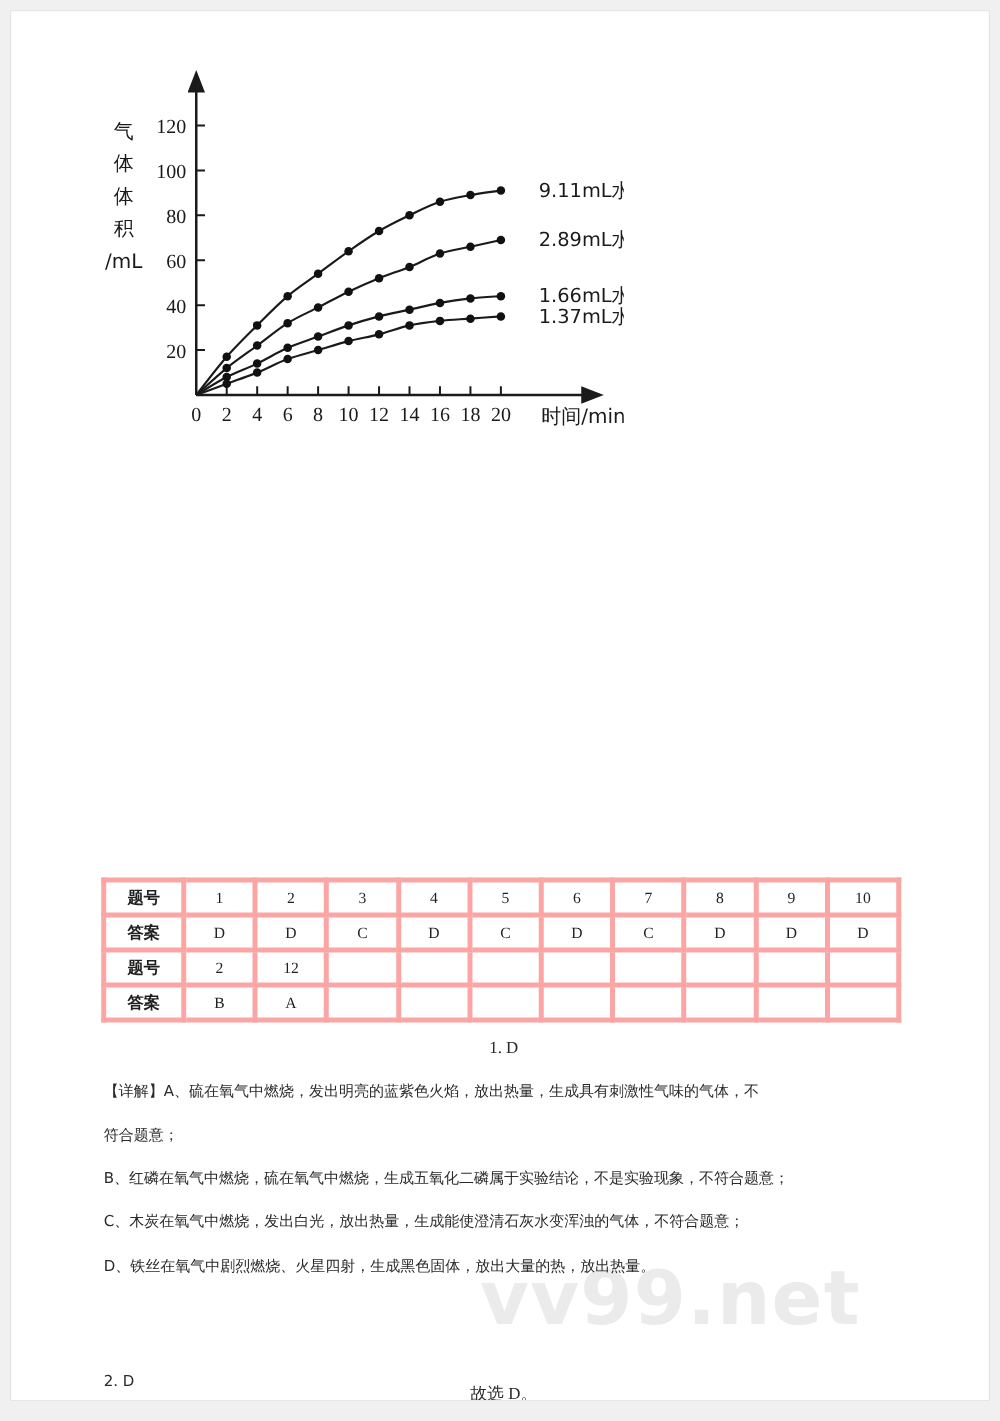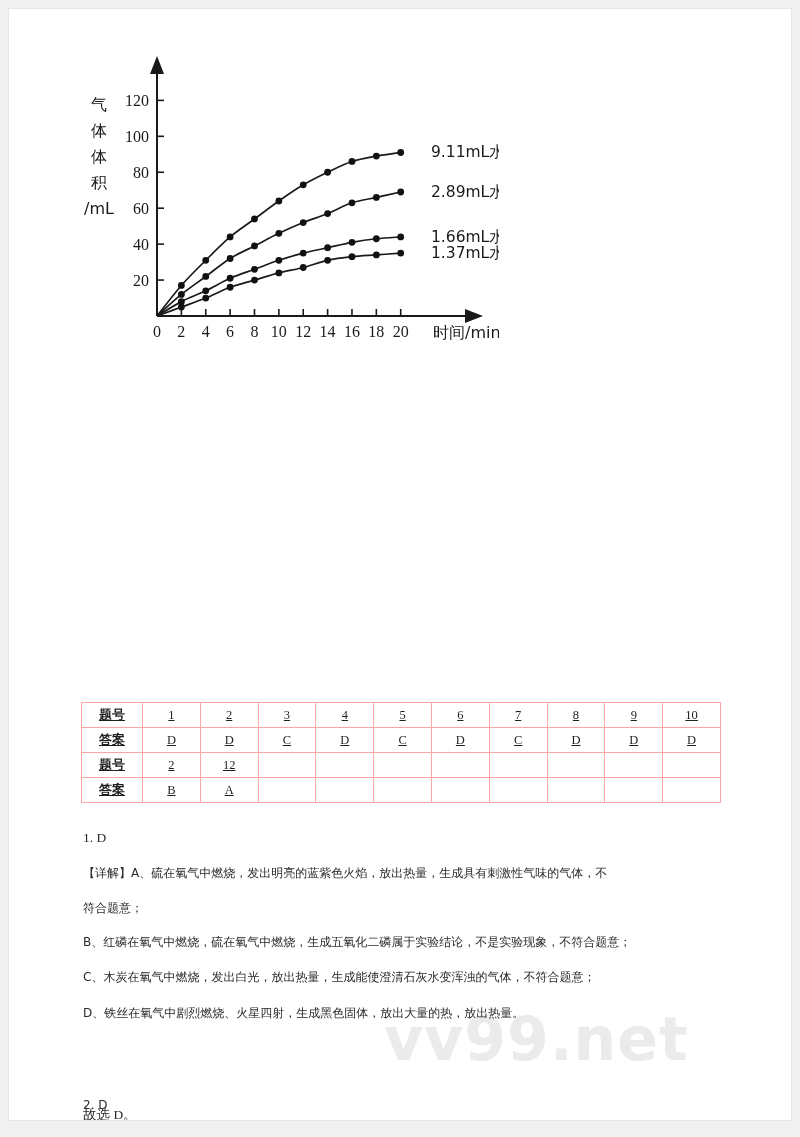--- a/index.html
+++ b/index.html
@@ -74,28 +74,27 @@
 
   table.answers {
     position: absolute;
     left: 72px;
     top: 693px;
     width: 640px;
     border-collapse: collapse;
     table-layout: fixed;
   }
   table.answers td {
-    border: 1px solid #fca5a5;
+    border: 4px solid #fca5a5;
     height: 22px;
     text-align: center;
     vertical-align: middle;
     font-size: 12.5px;
     color: #1f1f1f;
     font-family: "Liberation Serif", "DejaVu Serif", serif;
-    text-decoration: underline;
   }
   table.answers td.hdr {
     font-family: "DejaVu Sans", "Liberation Sans", sans-serif;
     font-weight: bold;
     font-size: 13px;
     width: 58px;
   }
 
   .body-text {
     position: absolute;
@@ -103,20 +102,21 @@
     width: 640px;
     font-size: 12px;
     line-height: 1.45;
     color: #2a2a2a;
     font-family: "DejaVu Sans", "Liberation Sans", sans-serif;
     z-index: 2;
   }
   .body-text.serif-num {
     font-family: "Liberation Serif", "DejaVu Serif", serif;
     font-size: 13.5px;
+    text-align: center;
   }
 </style>
 </head>
 <body>
 
 <div class="page">
 
   <div class="watermark">vv99.net</div>
 
   <div class="figure">

